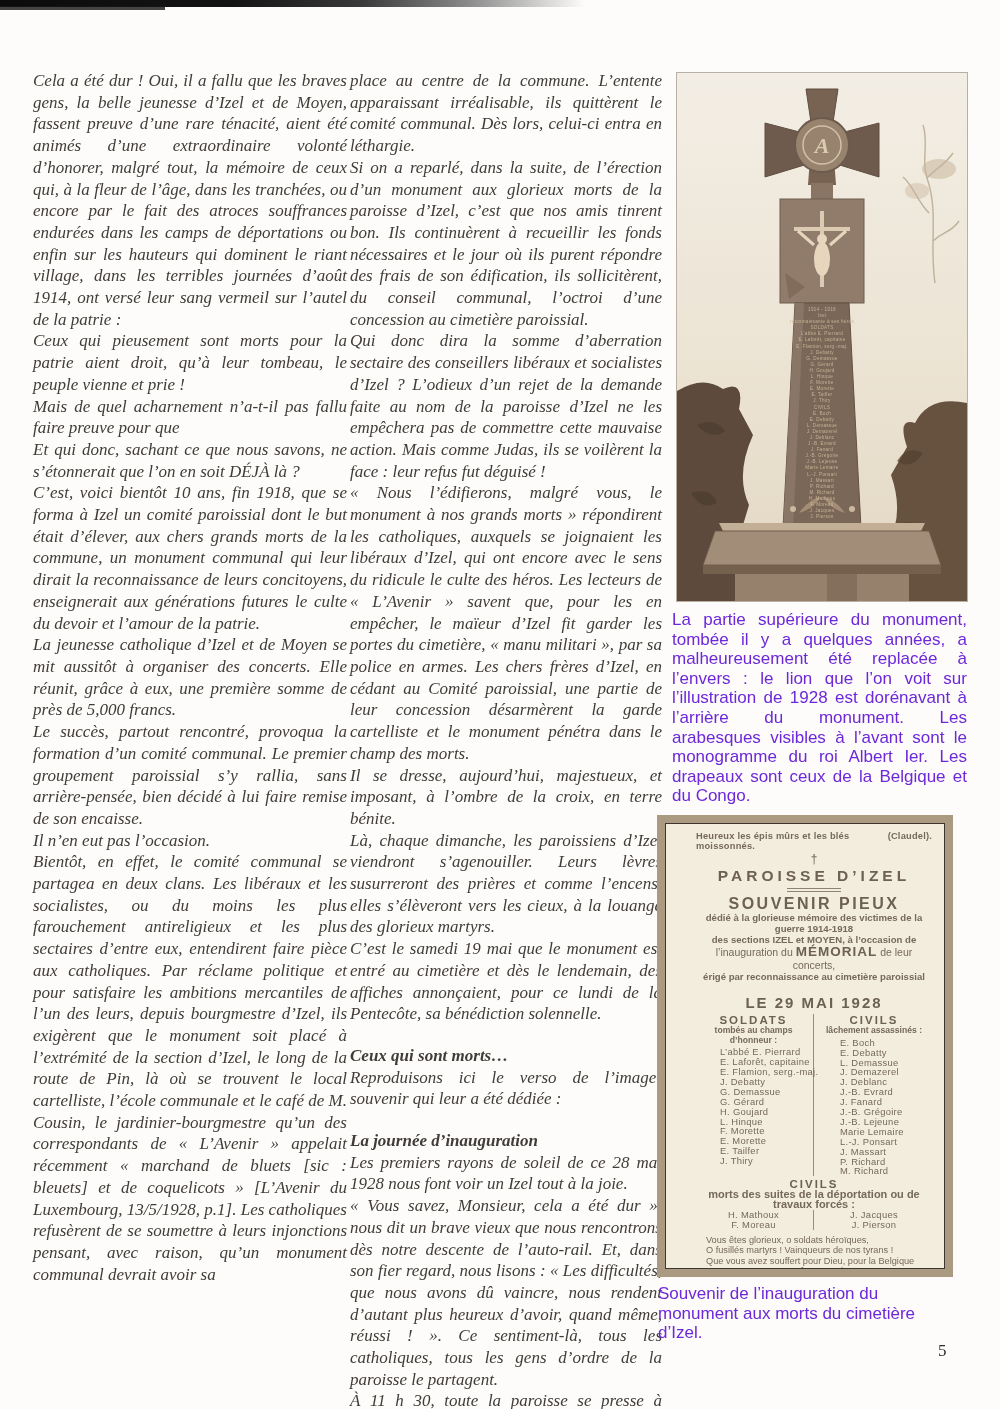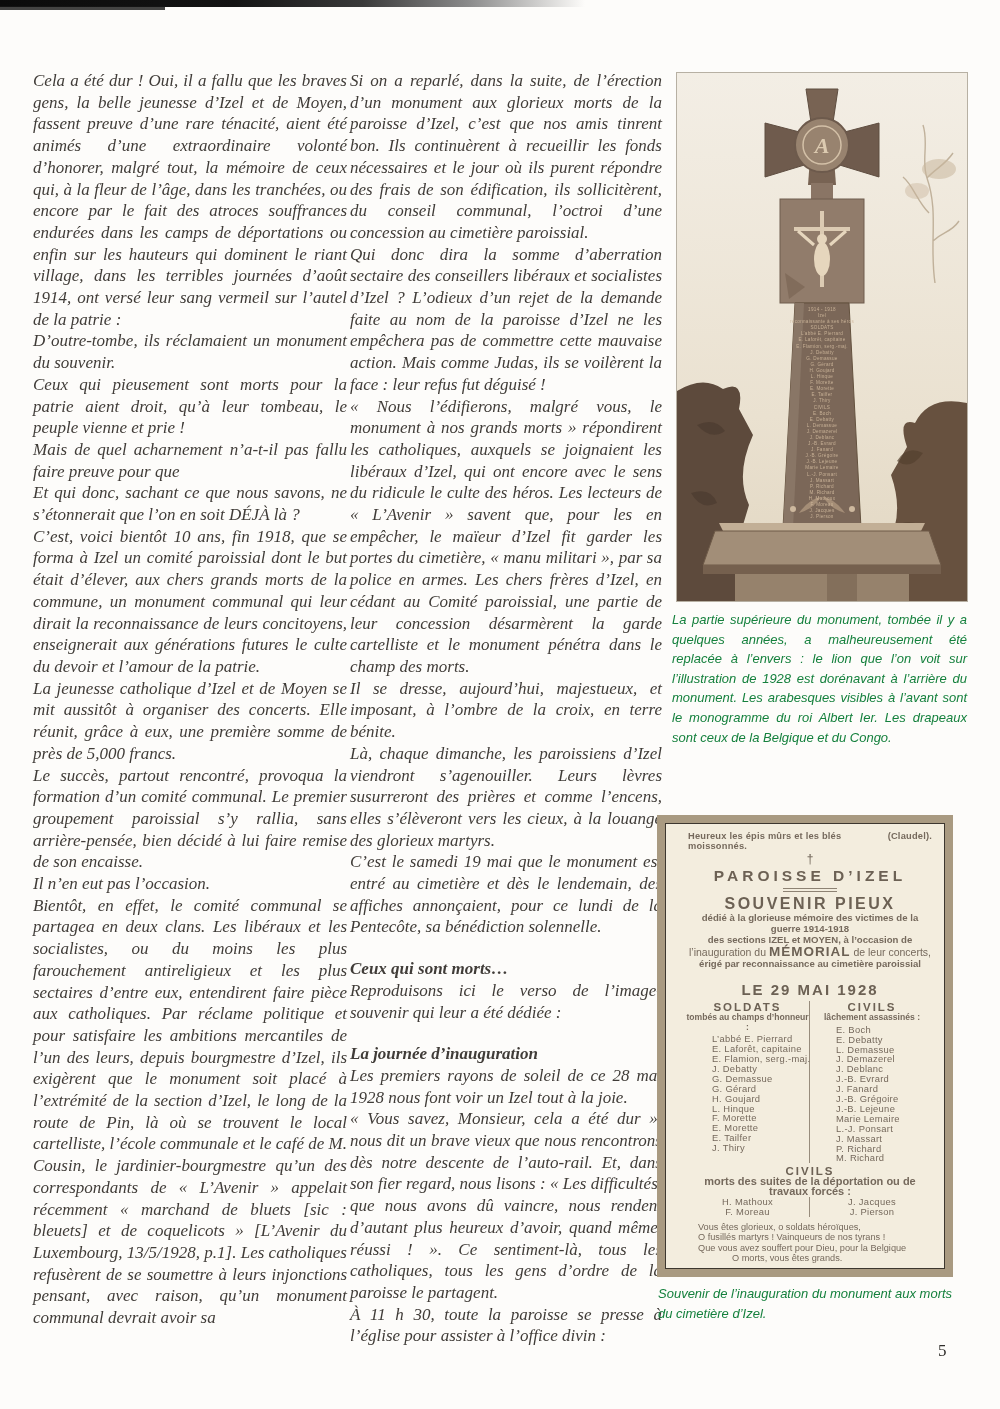--- a/index.html
+++ b/index.html
@@ -45,37 +45,36 @@
     text-align:center;color:#cfb89c;opacity:.9;
     font-family:"Liberation Sans",sans-serif;
     filter:blur(.2px);
   }
   .plaque-line{font-size:4.6px;line-height:6.1px;letter-spacing:.3px;white-space:nowrap;}
 
   
   .cap{
     position:absolute;
     font-family:"Liberation Sans",sans-serif;
-    font-style:italic;
-    font-size:13px;line-height:19.6px;
-    color:#15803d;
+    font-size:17px;line-height:19.6px;
+    color:#6d28d9;
     text-align:justify;
   }
   #cap1{left:672px;top:610px;width:295px;}
   #cap2{left:658px;top:1284px;width:300px;text-align:left;}
 
   
   .card{
     position:absolute;left:657px;top:815px;width:296px;height:462px;
     box-sizing:border-box;background:#a99a81;padding:8px;
   }
   .card-inner{
     box-sizing:border-box;height:100%;
     background:#f3edde;border:1px solid #3d372f;
-    padding:7px 10px 4px 20px;
+    padding:7px 10px 4px 28px;
     font-family:"Liberation Sans",sans-serif;
     color:#75695c;overflow:hidden;
   }
   .c-epi{display:flex;justify-content:space-between;font-size:9.3px;font-weight:bold;letter-spacing:.2px;padding:0 2px;}
   .c-cross{text-align:center;font-size:12px;line-height:12px;margin-top:2px;color:#6c6154;}
   .c-title{text-align:center;font-size:15.5px;font-weight:bold;letter-spacing:4px;margin-top:2px;color:#6c6154;}
   .c-sep{width:54px;height:4px;margin:3px auto 2px auto;border-top:1px solid #8d8273;border-bottom:1px solid #8d8273;box-sizing:border-box;}
   .c-sub{text-align:center;font-size:16px;font-weight:bold;letter-spacing:2.5px;margin-top:3px;color:#6c6154;}
   .c-ded{text-align:center;font-size:9.6px;font-weight:bold;line-height:10.8px;}
   .c-ded3{font-size:10.5px;line-height:13px;font-weight:normal;}
@@ -102,31 +101,31 @@
   }
 </style>
 </head>
 <body>
 
 <div class="top-strip"></div>
 <div class="top-strip2"></div>
 
 <div id="col1" class="col">
     <p class="para p">Cela a été dur ! Oui, il a fallu que les braves gens, la belle jeunesse d’Izel et de Moyen, fassent preuve d’une rare ténacité, aient été animés d’une extraordinaire volonté d’honorer, malgré tout, la mémoire de ceux qui, à la fleur de l’âge, dans les tranchées, ou encore par le fait des atroces souffrances endurées dans les camps de déportations ou enfin sur les hauteurs qui dominent le riant village, dans les terribles journées d’août 1914, ont versé leur sang vermeil sur l’autel de la patrie :</p>
-    <p class="para p">D’outre-tombe, ils réclamaient un monument du souvenir.</p>
     <p class="para p">Ceux qui pieusement sont morts pour la patrie aient droit, qu’à leur tombeau, le peuple vienne et prie !</p>
     <p class="para p">Mais de quel acharnement n’a-t-il pas fallu faire preuve pour que</p>
     <p class="para p">Et qui donc, sachant ce que nous savons, ne s’étonnerait que l’on en soit DÉJÀ là ?</p>
     <p class="para p">C’est, voici bientôt 10 ans, fin 1918, que se forma à Izel un comité paroissial dont le but était d’élever, aux chers grands morts de la commune, un monument communal qui leur dirait la reconnaissance de leurs concitoyens, enseignerait aux générations futures le culte du devoir et l’amour de la patrie.</p>
     <p class="para p">La jeunesse catholique d’Izel et de Moyen se mit aussitôt à organiser des concerts. Elle réunit, grâce à eux, une première somme de près de 5,000 francs.</p>
     <p class="para p">Le succès, partout rencontré, provoqua la formation d’un comité communal. Le premier groupement paroissial s’y rallia, sans arrière-pensée, bien décidé à lui faire remise de son encaisse.</p>
     <p class="para p">Il n’en eut pas l’occasion.</p>
     <p class="para p">Bientôt, en effet, le comité communal se partagea en deux clans. Les libéraux et les socialistes, ou du moins les plus farouchement antireligieux et les plus sectaires d’entre eux, entendirent faire pièce aux catholiques. Par réclame politique et pour satisfaire les ambitions mercantiles de l’un des leurs, depuis bourgmestre d’Izel, ils exigèrent que le monument soit placé à l’extrémité de la section d’Izel, le long de la route de Pin, là où se trouvent le local cartelliste, l’école communale et le café de M. Cousin, le jardinier-bourgmestre qu’un des correspondants de « L’Avenir » appelait récemment « marchand de bluets [sic : bleuets] et de coquelicots » [L’Avenir du Luxembourg, 13/5/1928, p.1]. Les catholiques refusèrent de se soumettre à leurs injonctions pensant, avec raison, qu’un monument communal devrait avoir sa</p>
   </div>
 <div id="col2" class="col">
+    <p class="para p">place au centre de la commune. L’entente apparaissant irréalisable, ils quittèrent le comité communal. Dès lors, celui-ci entra en léthargie.</p>
     <p class="para p">Si on a reparlé, dans la suite, de l’érection d’un monument aux glorieux morts de la paroisse d’Izel, c’est que nos amis tinrent bon. Ils continuèrent à recueillir les fonds nécessaires et le jour où ils purent répondre des frais de son édification, ils sollicitèrent, du conseil communal, l’octroi d’une concession au cimetière paroissial.</p>
     <p class="para p">Qui donc dira la somme d’aberration sectaire des conseillers libéraux et socialistes d’Izel ? L’odieux d’un rejet de la demande faite au nom de la paroisse d’Izel ne les empêchera pas de commettre cette mauvaise action. Mais comme Judas, ils se voilèrent la face : leur refus fut déguisé !</p>
     <p class="para p">« Nous l’édifierons, malgré vous, le monument à nos grands morts » répondirent les catholiques, auxquels se joignaient les libéraux d’Izel, qui ont encore avec le sens du ridicule le culte des héros. Les lecteurs de « L’Avenir » savent que, pour les en empêcher, le maïeur d’Izel fit garder les portes du cimetière, « manu militari », par sa police en armes. Les chers frères d’Izel, en cédant au Comité paroissial, une partie de leur concession désarmèrent la garde cartelliste et le monument pénétra dans le champ des morts.</p>
     <p class="para p">Il se dresse, aujourd’hui, majestueux, et imposant, à l’ombre de la croix, en terre bénite.</p>
     <p class="para p">Là, chaque dimanche, les paroissiens d’Izel viendront s’agenouiller. Leurs lèvres susurreront des prières et comme l’encens, elles s’élèveront vers les cieux, à la louange des glorieux martyrs.</p>
     <p class="para p">C’est le samedi 19 mai que le monument est entré au cimetière et dès le lendemain, des affiches annonçaient, pour ce lundi de la Pentecôte, sa bénédiction solennelle.</p>
     <p class="para h">Ceux qui sont morts…</p>
     <p class="para p">Reproduisons ici le verso de l’image-souvenir qui leur a été dédiée :</p>
     <p class="para h">La journée d’inauguration</p>
     <p class="para p">Les premiers rayons de soleil de ce 28 mai 1928 nous font voir un Izel tout à la joie.</p>

